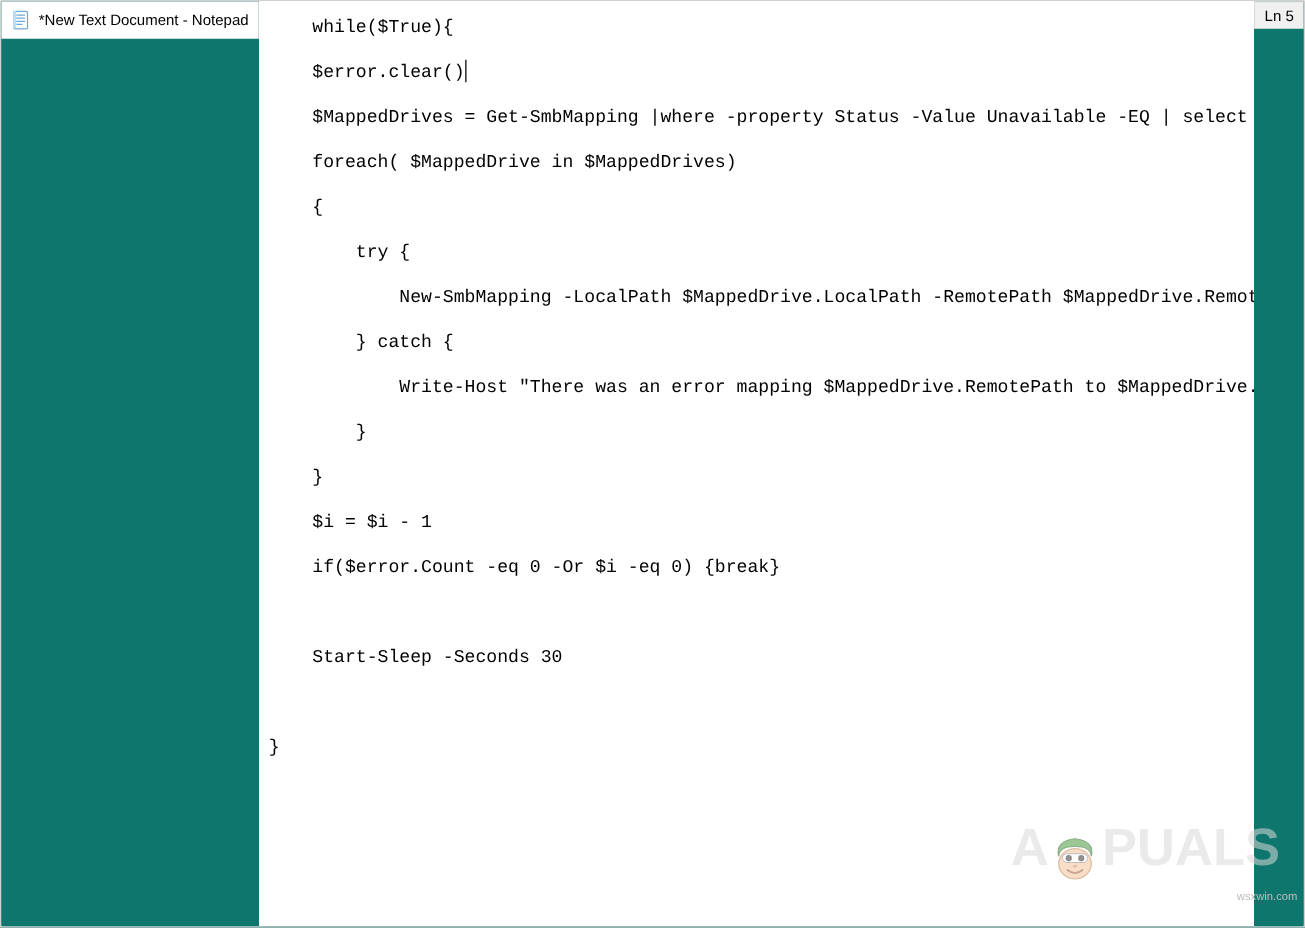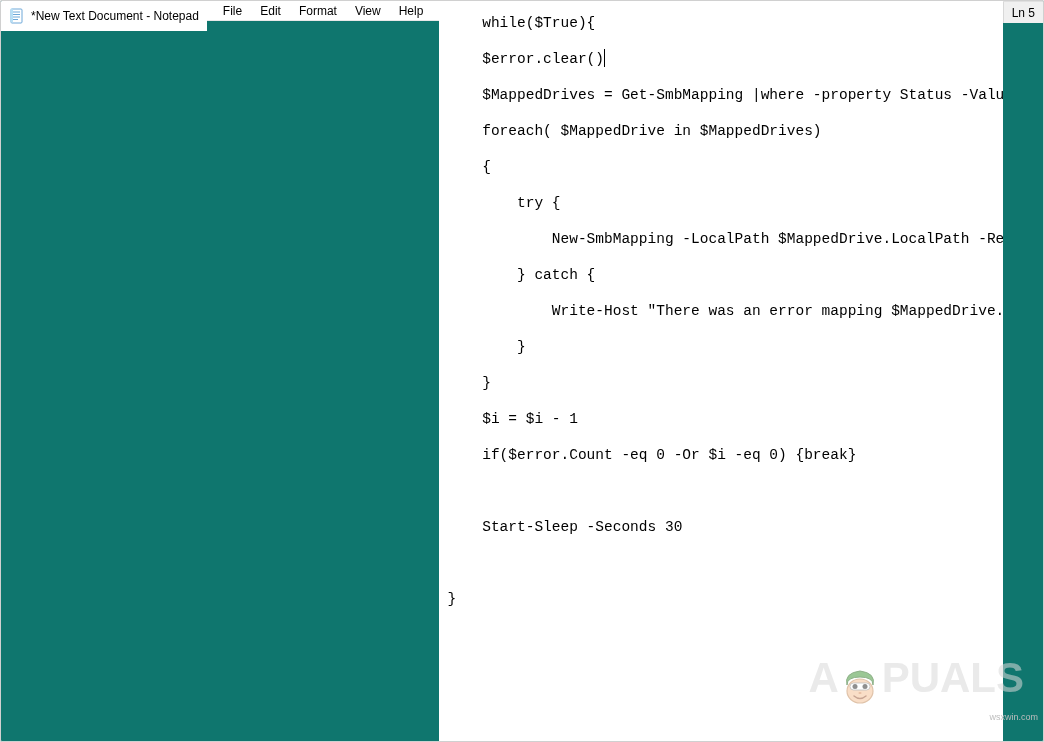--- a/index.html
+++ b/index.html
@@ -138,27 +138,20 @@
         <line x1="4" y1="4" x2="11" y2="4" stroke="#6fa8d8" stroke-width="1"></line>
         <line x1="4" y1="6.5" x2="11" y2="6.5" stroke="#6fa8d8" stroke-width="1"></line>
         <line x1="4" y1="9" x2="11" y2="9" stroke="#6fa8d8" stroke-width="1"></line>
         <line x1="4" y1="11.5" x2="9" y2="11.5" stroke="#6fa8d8" stroke-width="1"></line>
         <rect x="1.5" y="0.5" width="2.5" height="14" rx="1" fill="#b8dff5"></rect>
       </svg>
     </span>
     <span class="title-text">*New Text Document - Notepad</span>
   </div>
 
-  <div class="menu-bar">
-    <span class="menu-item">File</span>
-    <span class="menu-item">Edit</span>
-    <span class="menu-item">Format</span>
-    <span class="menu-item">View</span>
-    <span class="menu-item">Help</span>
-  </div>
 
   <div class="editor" id="editor" contenteditable="false" style="">    while($True){
     $error.clear()<span class="caret"></span>
     $MappedDrives = Get-SmbMapping |where -property Status -Value Unavailable -EQ | select LocalPath,RemotePath
     foreach( $MappedDrive in $MappedDrives)
     {
         try {
             New-SmbMapping -LocalPath $MappedDrive.LocalPath -RemotePath $MappedDrive.RemotePath -Persistent $True
         } catch {
             Write-Host "There was an error mapping $MappedDrive.RemotePath to $MappedDrive.LocalPath"

